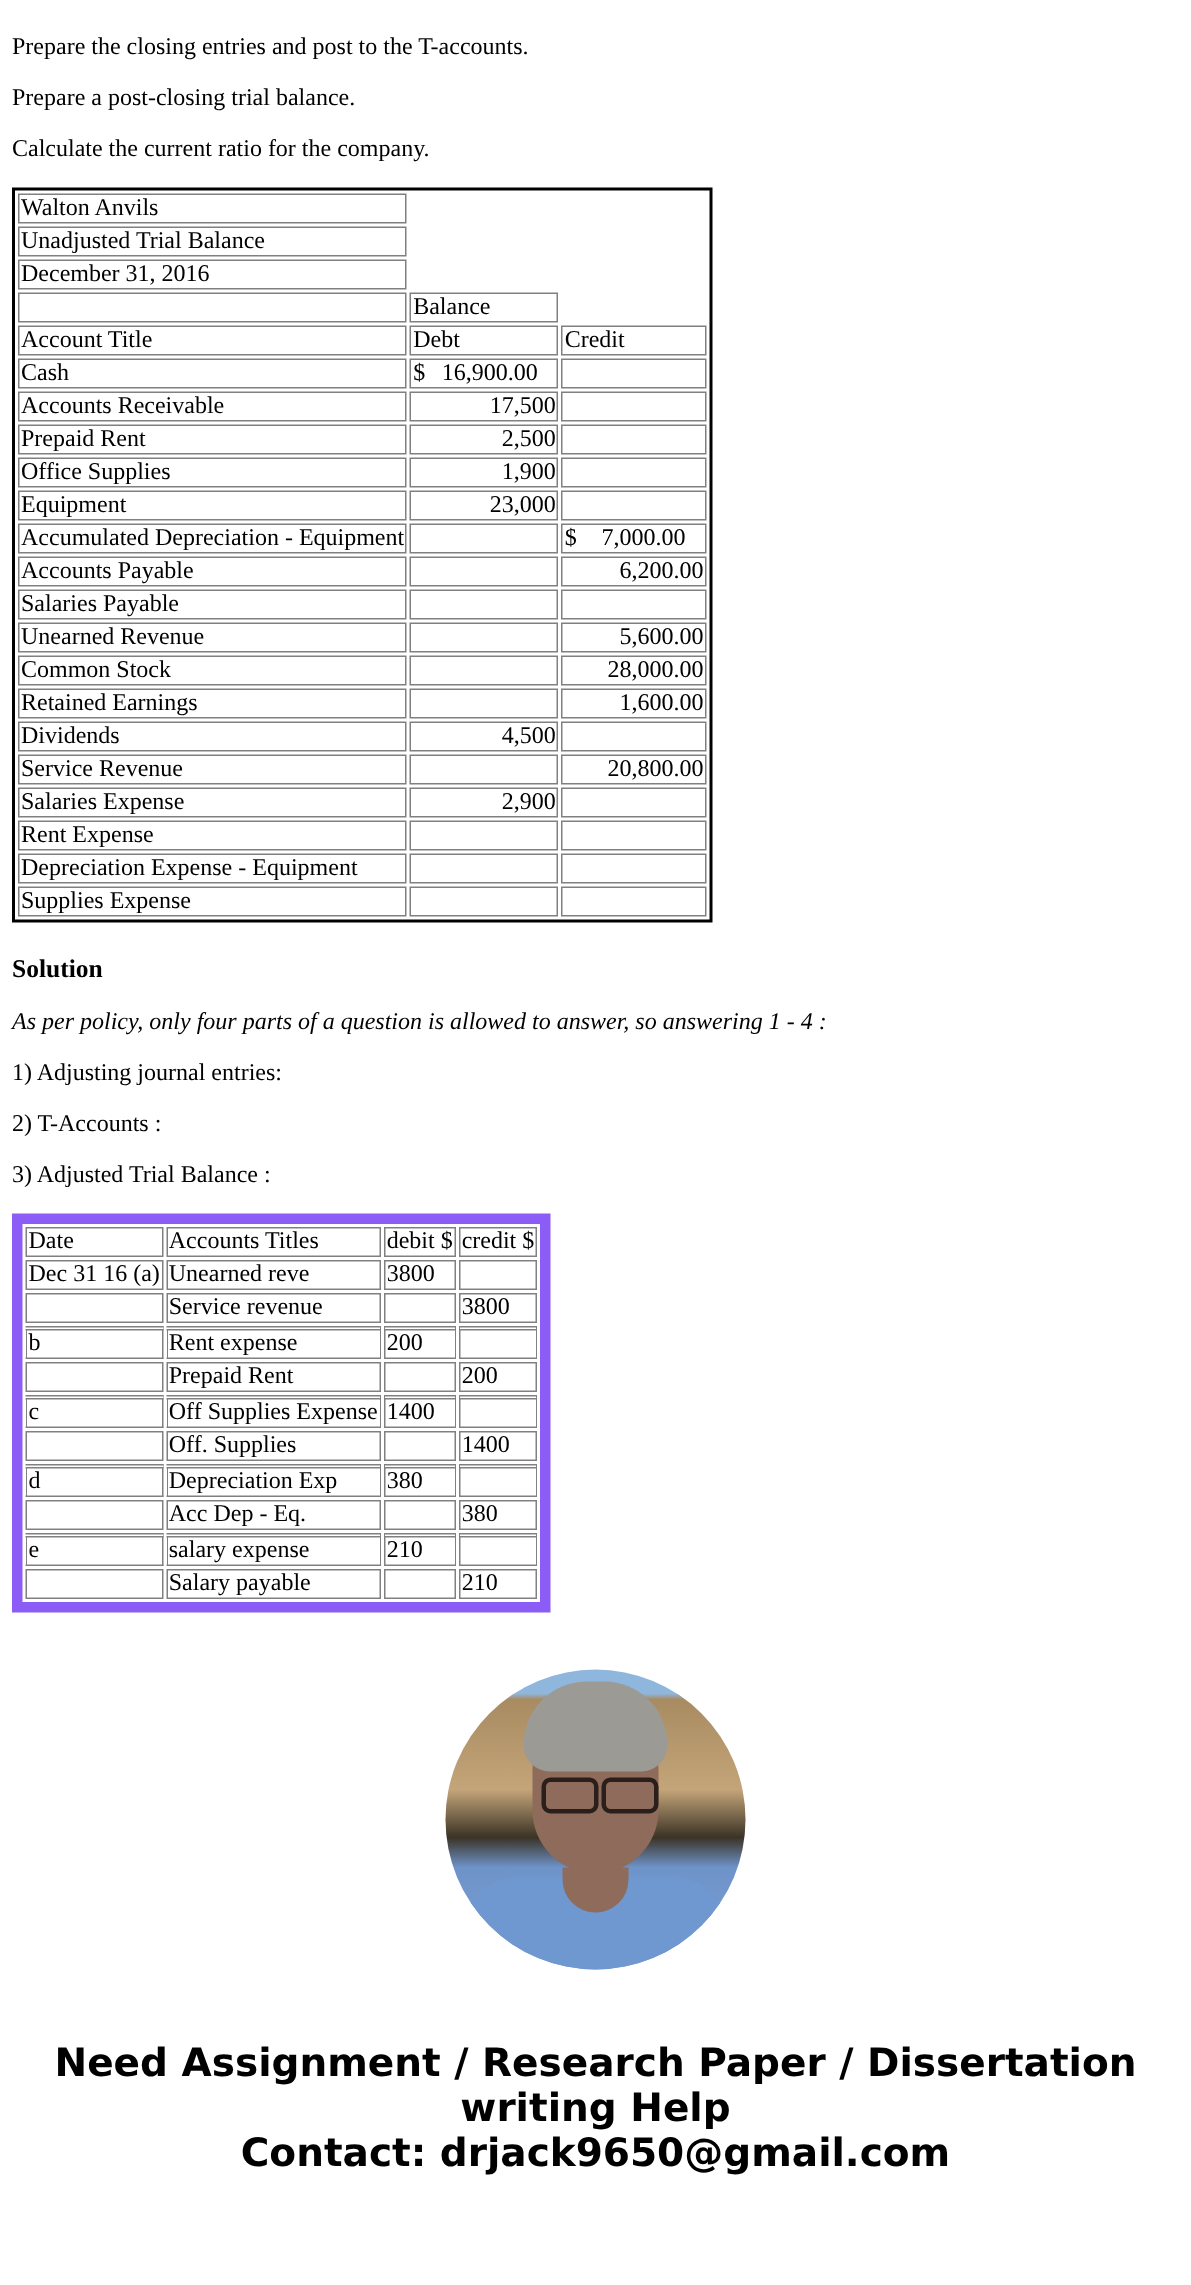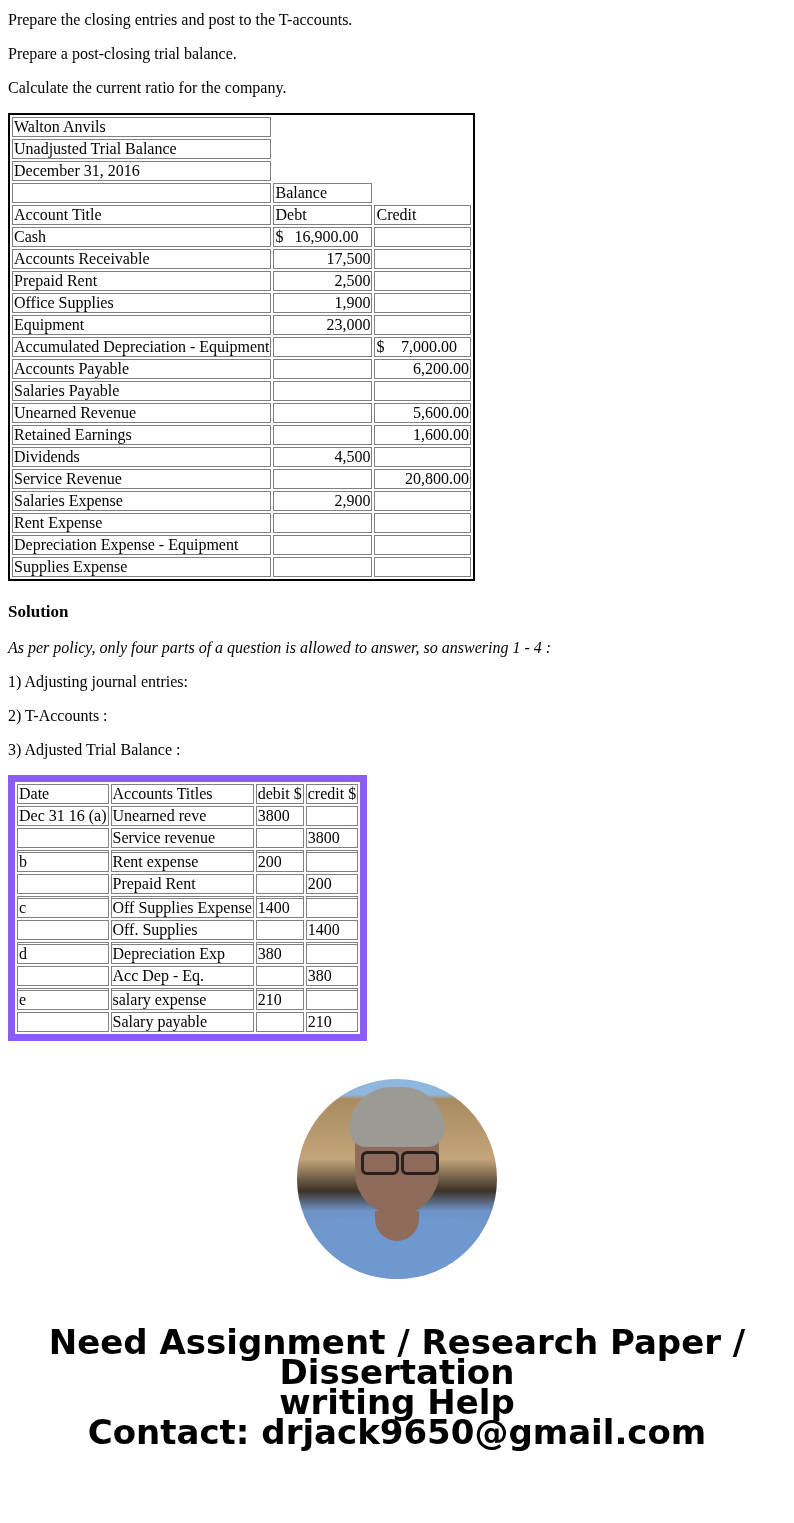--- a/index.html
+++ b/index.html
@@ -4,21 +4,21 @@
 <style>
   html, body { margin: 0; padding: 0; background: #ffffff; }
   body {
     width: 794px;
     min-height: 1523px;
     font-family: "Liberation Serif", "DejaVu Serif", serif;
     font-size: 16px;
     color: #000;
     position: relative;
   }
-  .content { padding: 0 8px; }
+  .content { padding: 12px 8px; }
   p { margin: 0; line-height: 18px; }
   .p1 { padding-top: 11px; }
   .para { margin-top: 16px; }
   table.tb {
     border: 2px solid #000000;
     border-collapse: separate;
     border-spacing: 2px;
     margin-top: 16px;
   }
   table.tb td {
@@ -61,21 +61,21 @@
   .avatar .glasses-l { position: absolute; left: 64px; top: 72px; width: 32px; height: 18px; border: 3px solid #2a1f1a; border-radius: 6px; }
   .avatar .glasses-r { position: absolute; left: 104px; top: 72px; width: 32px; height: 18px; border: 3px solid #2a1f1a; border-radius: 6px; }
   .avatar .shirt { position: absolute; left: 10px; top: 138px; width: 180px; height: 80px; border-radius: 40px 40px 0 0; background: #6f98d1; }
   .avatar .collar { position: absolute; left: 78px; top: 132px; width: 44px; height: 30px; background: #8e6b5a; border-radius: 0 0 22px 22px; }
 
   .promo {
     margin-top: 48px;
     text-align: center;
     font-family: "DejaVu Sans", sans-serif;
     font-weight: bold;
-    font-size: 34px;
+    font-size: 26px;
     line-height: 30px;
     letter-spacing: 0px;
   }
 </style>
 </head>
 <body>
 
 <div class="content">
 
   <p class="p1">Prepare the closing entries and post to the T-accounts.</p>
@@ -161,20 +161,25 @@
         </tr>
         <tr>
           <td>Salaries Payable</td>
           <td class="num"></td>
           <td class="num"></td>
         </tr>
         <tr>
           <td>Unearned Revenue</td>
           <td class="num"></td>
           <td class="num">5,600.00</td>
+        </tr>
+        <tr>
+          <td>Common Stock</td>
+          <td class="num"></td>
+          <td class="num">28,000.00</td>
         </tr>
         <tr>
           <td>Retained Earnings</td>
           <td class="num"></td>
           <td class="num">1,600.00</td>
         </tr>
         <tr>
           <td>Dividends</td>
           <td class="num">4,500</td>
           <td class="num"></td>

